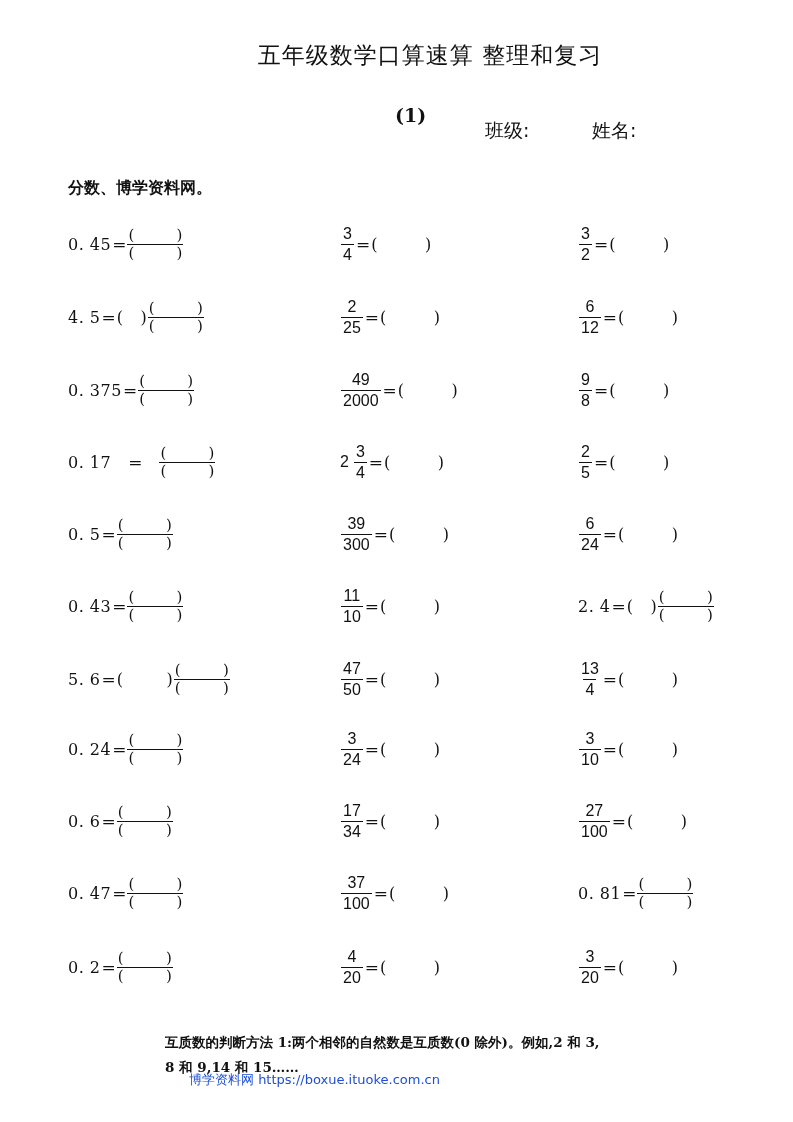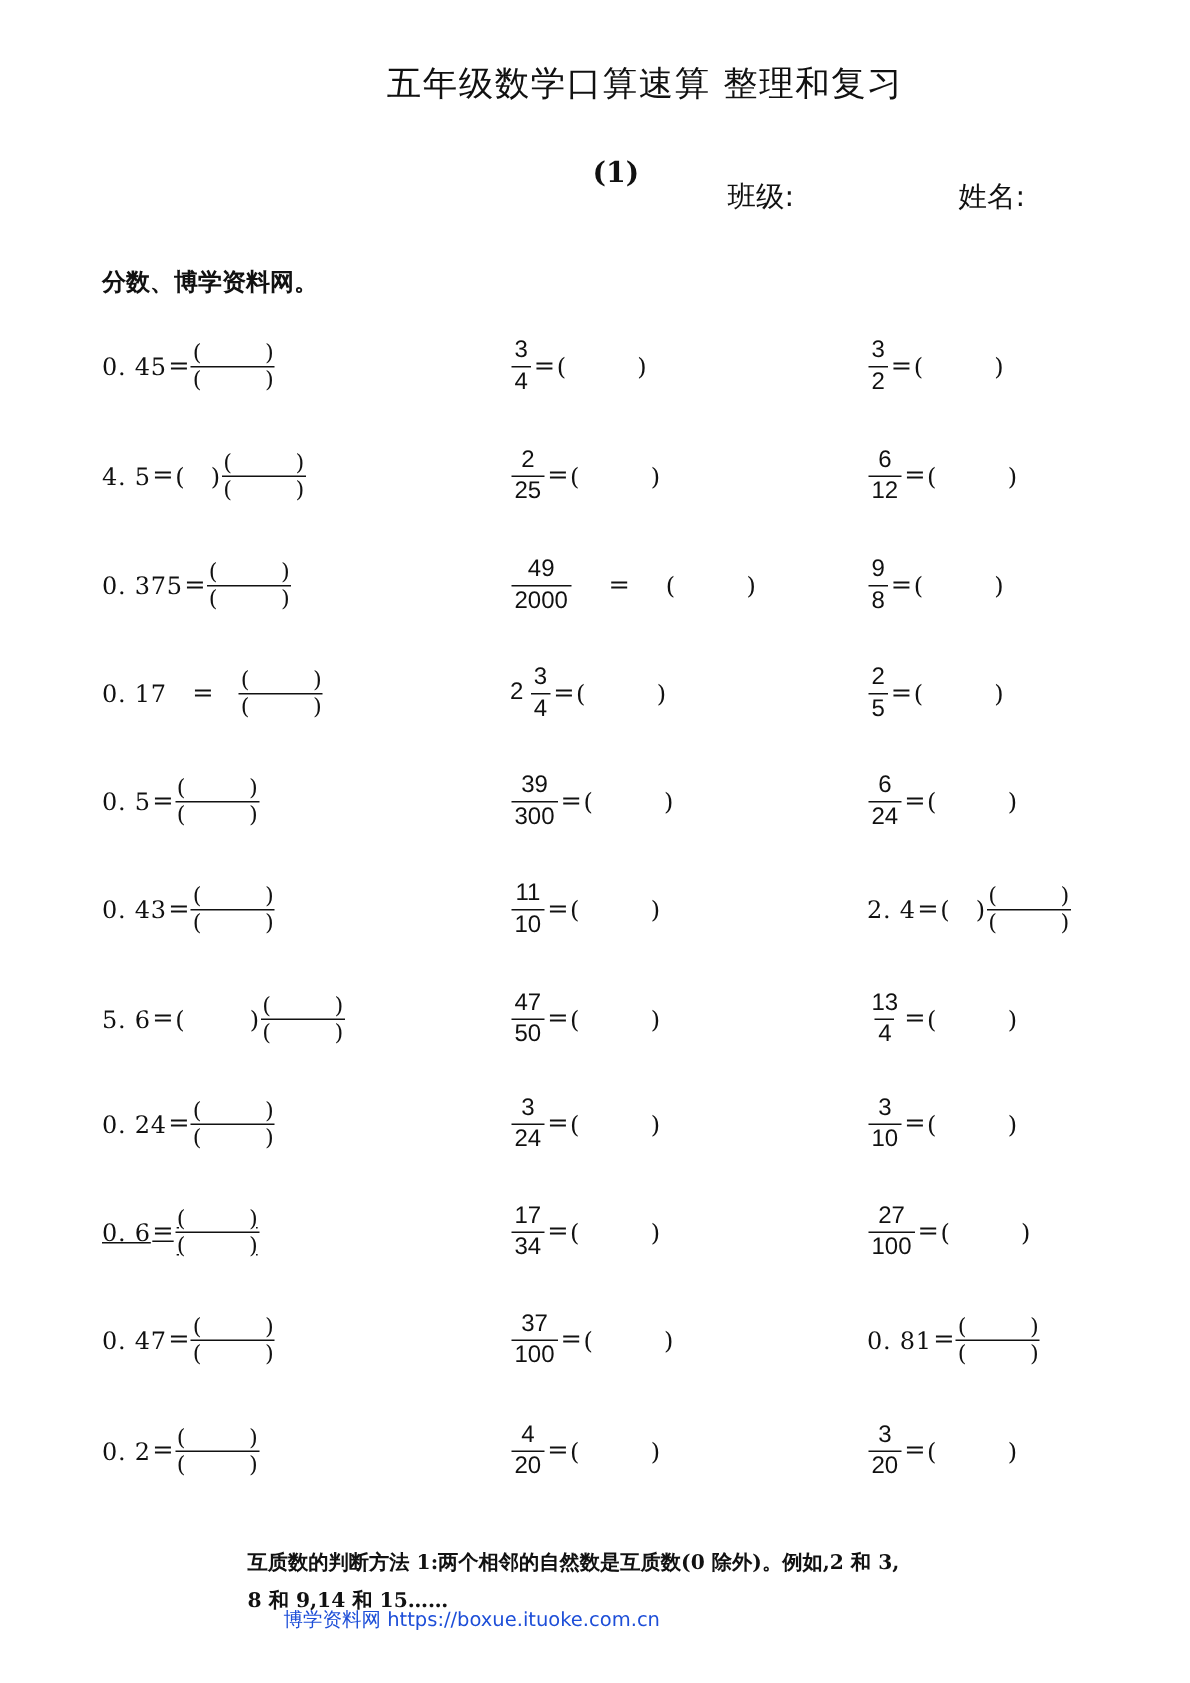--- a/index.html
+++ b/index.html
@@ -1,21 +1,21 @@
 <!DOCTYPE html>
 <html><head>
 <meta charset="utf-8">
 <style>
   html, body { margin: 0; padding: 0; background: #ffffff; }
   body { width: 793px; height: 1122px; position: relative; overflow: hidden; color: #111; font-family: "DejaVu Sans", sans-serif; }
   .title { position: absolute; left: 0; width: 860px; top: 40px; text-align: center; font-size: 23px; letter-spacing: 1px; color: #111; }
   .subline { position: absolute; top: 104px; left: 0; width: 793px; height: 40px; }
   .num { position: absolute; left: 395px; top: 0; font-family: "DejaVu Serif", serif; font-weight: bold; font-size: 19px; }
   .cls { position: absolute; left: 485px; top: 14px; font-size: 19px; }
-  .nm { position: absolute; left: 592px; top: 14px; font-size: 19px; margin-left: 47px; }
+  .nm { position: absolute; left: 592px; top: 14px; font-size: 19px; }
   .section { position: absolute; left: 68px; top: 178px; font-size: 16px; font-weight: bold; }
   .prob { position: absolute; display: flex; align-items: center; font-family: "DejaVu Serif", serif; font-size: 16px; height: 44px; }
   .dec { letter-spacing: 0.5px; }
   .eq { margin: 0 1px; font-size: 17px; }
   .frac { display: inline-flex; flex-direction: column; align-items: center; line-height: 1; margin: 0 1px; }
   .frac .n { padding: 0 2px 2px 2px; font-family: "Liberation Sans", sans-serif; font-size: 16px; }
   .frac .d { padding: 2px 2px 0 2px; border-top: 1.6px solid #111; font-family: "Liberation Sans", sans-serif; font-size: 16px; }
   .blank-frac { display: inline-flex; flex-direction: column; width: 56px; line-height: 1; }
   .blank-frac .bn, .blank-frac .bd { display: flex; justify-content: space-between; font-size: 15px; padding: 0 1px; }
   .blank-frac .bn { padding-bottom: 1px; }
@@ -153,21 +153,21 @@
         <span class="bn">
           <span>(</span>
           <span>)</span>
         </span>
         <span class="bd">
           <span>(</span>
           <span>)</span>
         </span>
       </span>
     </div>
-    <div class="prob" style="left: 68px; top: 799px; text-decoration: underline;">
+    <div class="prob" style="left: 68px; top: 799px;">
       <span class="dec">0. 6</span>
       <span class="eq">=</span>
       <span class="blank-frac">
         <span class="bn">
           <span>(</span>
           <span>)</span>
         </span>
         <span class="bd">
           <span>(</span>
           <span>)</span>
@@ -217,21 +217,21 @@
       <span class="frac">
         <span class="n">2</span>
         <span class="d">25</span>
       </span>
       <span class="eq">=</span>
       <span class="paren">
         <span>(</span>
         <span>)</span>
       </span>
     </div>
-    <div class="prob" style="left: 340px; top: 368px; gap: 23px;">
+    <div class="prob" style="left: 340px; top: 368px;">
       <span class="frac">
         <span class="n">49</span>
         <span class="d">2000</span>
       </span>
       <span class="eq">=</span>
       <span class="paren">
         <span>(</span>
         <span>)</span>
       </span>
     </div>

